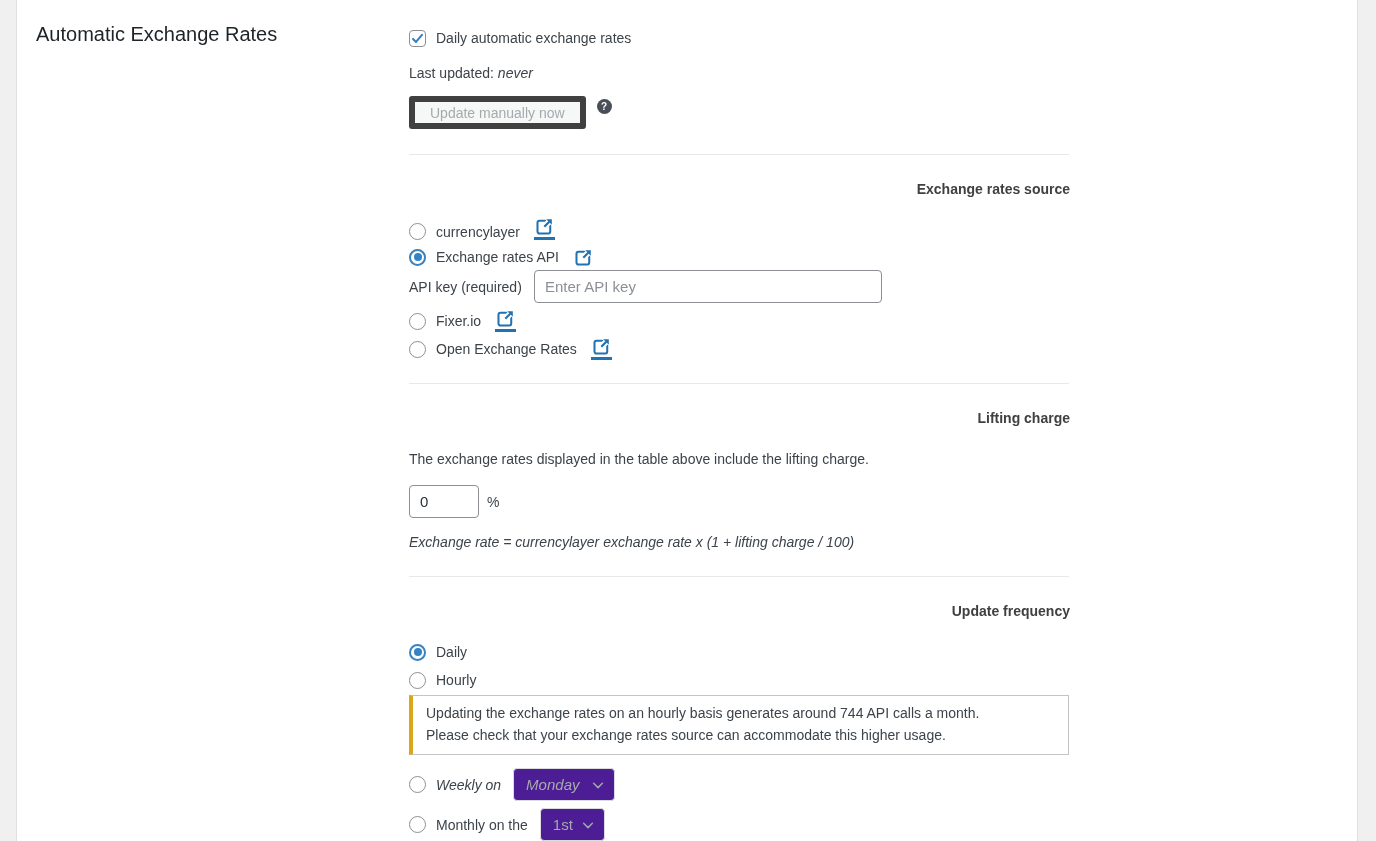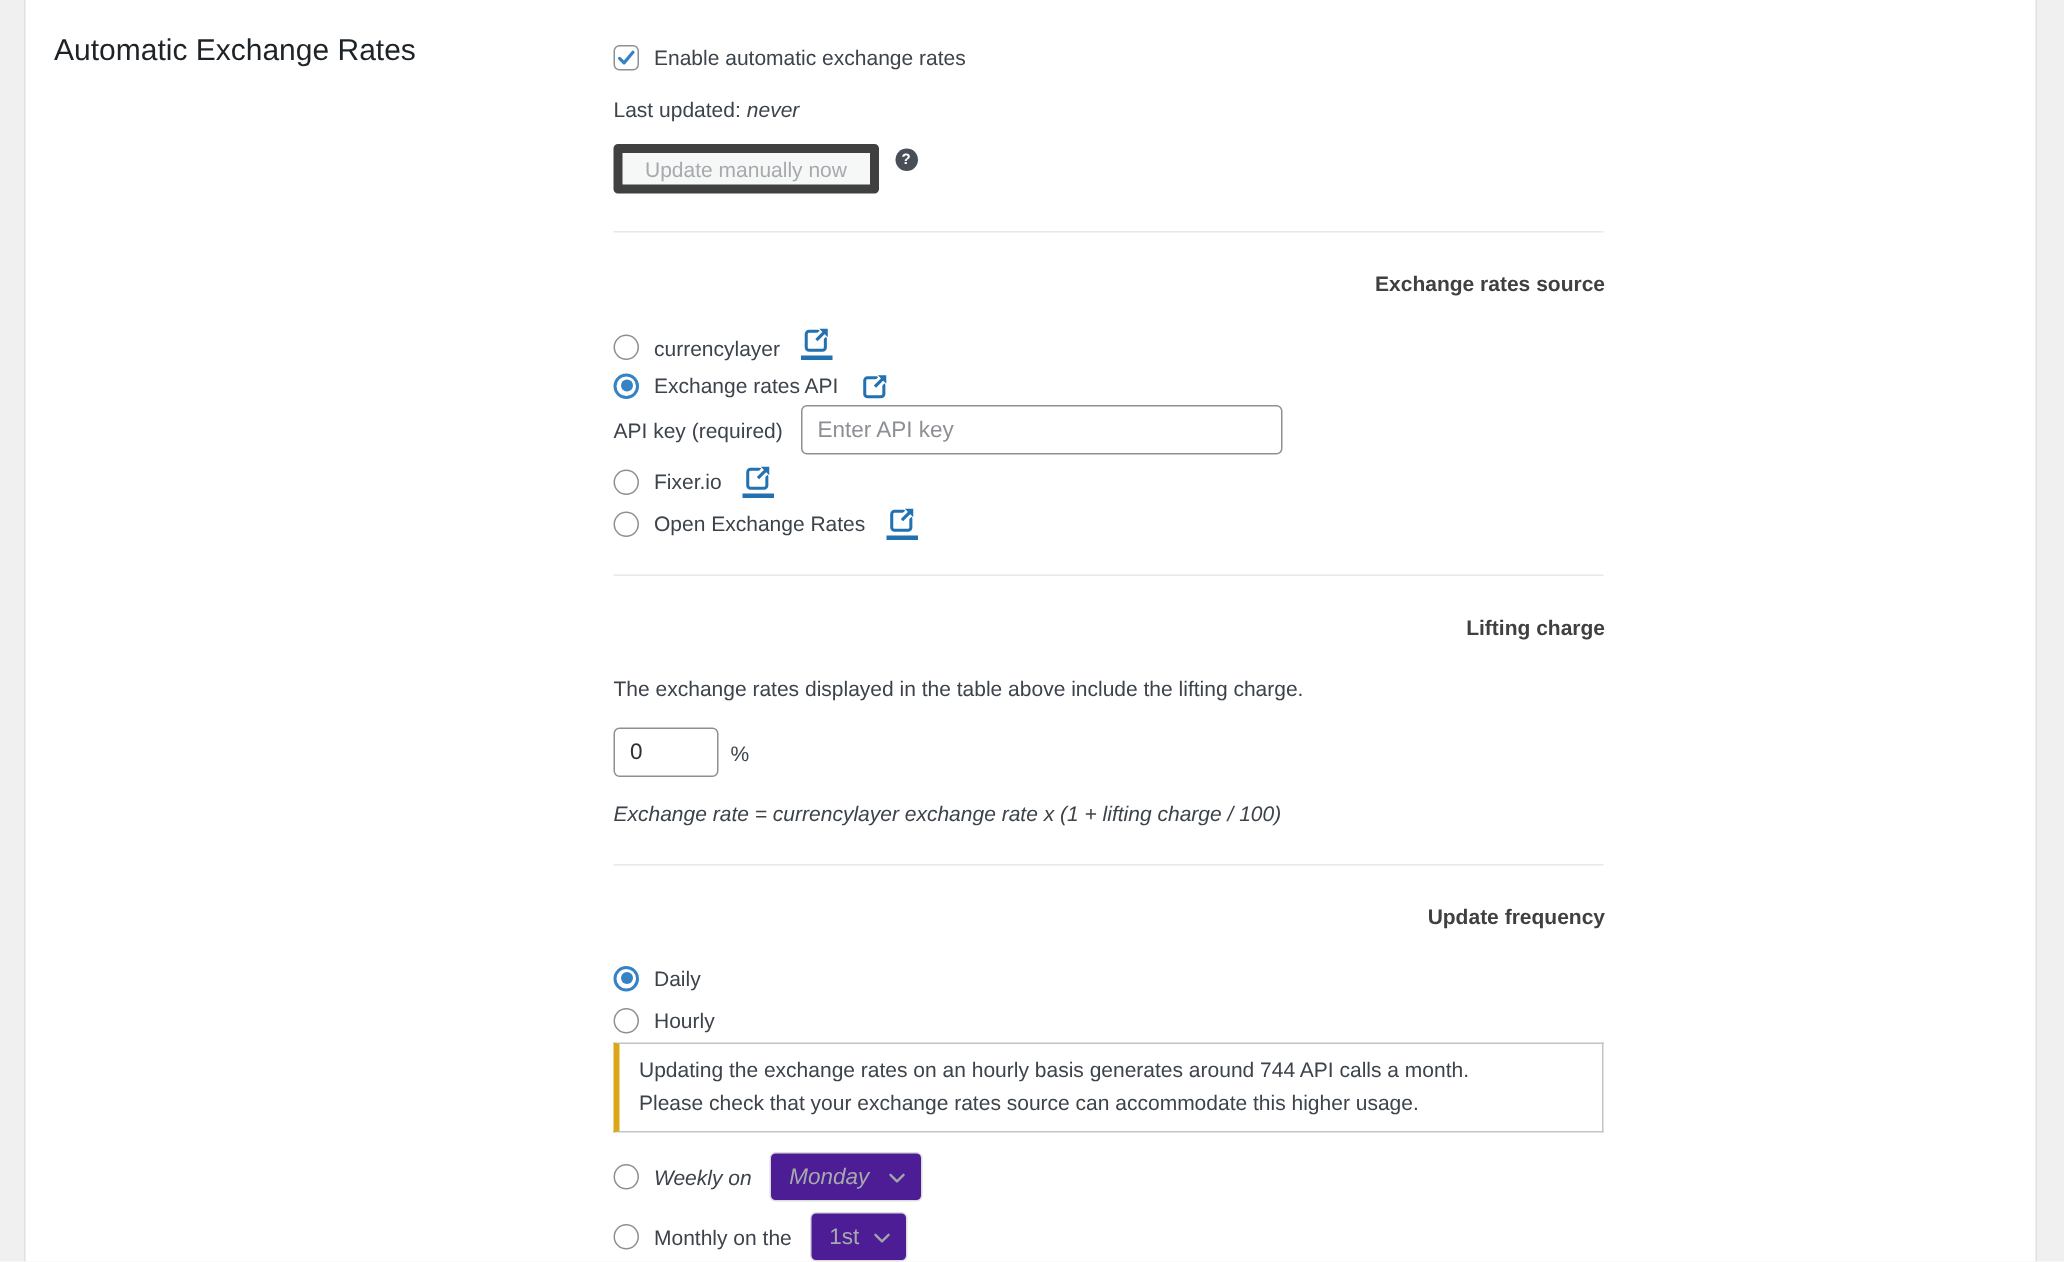--- a/index.html
+++ b/index.html
@@ -69,21 +69,21 @@
   .ext-link.no-underline { border-bottom: none; padding-bottom: 0; }
 
   .api-key-row { display: flex; align-items: center; margin-top: 2px; height: 33px; }
   .api-key-label { width: 125px; flex: none; }
   .text-input {
     height: 33px; border: 1px solid #8c8f94; border-radius: 4px;
     padding: 0 10px; font-size: 15px; color: #2c3338;
     font-family: "Liberation Sans", sans-serif; background: #fff; outline: none;
   }
   .text-input::placeholder { color: #8c8f94; }
-  .api-key-input { width: 321px; }
+  .api-key-input { width: 348px; }
 
   .desc { margin: 23px 0 0; line-height: 21px; }
   .desc span { display: block; }
   .lift-row { display: flex; align-items: center; gap: 8px; margin-top: 15px; }
   .lift-input { width: 70px; }
   .formula { margin: 16px 0 0; font-style: italic; line-height: 17px; }
 
   .notice {
     width: 660px; margin-top: 4px;
     border: 1px solid #c3c4c7; border-left: 4px solid #dba617;
@@ -111,21 +111,21 @@
     </div>
 
     <div class="col-fields">
 
       <label class="check-row">
         <span class="checkbox">
           <svg width="13" height="13" viewBox="0 0 16 16">
             <path d="M2.5 8.5 L6.2 12.2 L13.5 3.5" fill="none" stroke="#3582c4" stroke-width="2.6" stroke-linecap="round" stroke-linejoin="round"></path>
           </svg>
         </span>
-        <span>Enable automatic exchange rates</span>
+        <span>Daily automatic exchange rates</span>
       </label>
 
       <p class="last-updated"><span>Last updated:</span><em>never</em></p>
 
       <div class="btn-row">
         <button class="btn-disabled" disabled="">Update manually now</button>
         <span class="help-badge">?</span>
       </div>
 
       <hr class="divider">

